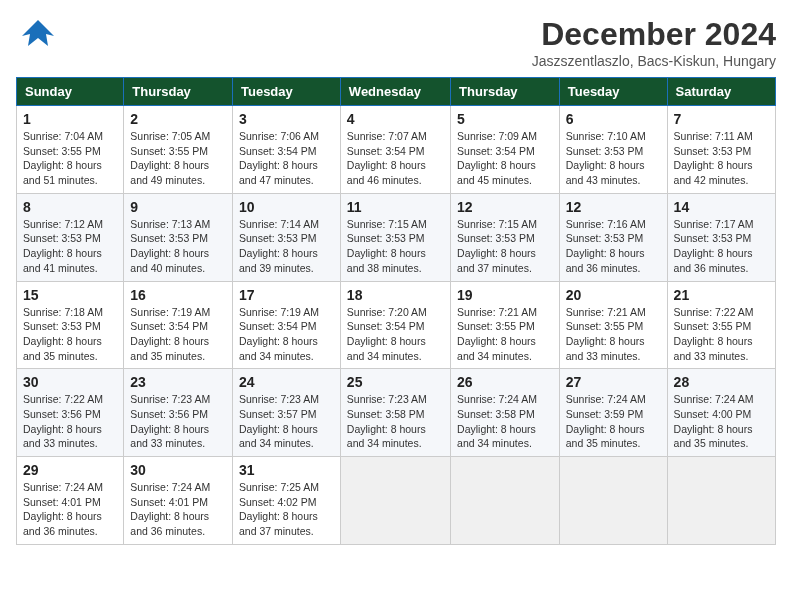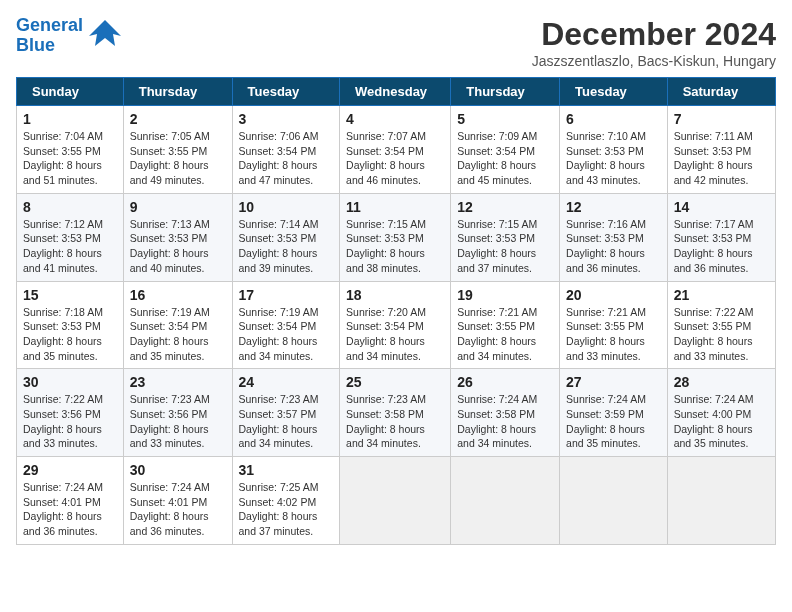--- a/index.html
+++ b/index.html
@@ -40,24 +40,24 @@
     .subtitle {
       font-size: 14px;
       color: #555;
     }
     table {
       width: 100%;
       border-collapse: collapse;
       font-size: 11px;
     }
     thead tr th {
-      background-color: #0c4a6e;
+      background-color: #14532d;
       color: #fff;
       text-align: left;
-      padding: 6px 15px;
+      padding: 6px 8px;
       font-size: 13px;
       font-weight: bold;
       border: 1px solid #1a6fba;
     }
     tbody tr td {
       border: 1px solid #ccc;
       vertical-align: top;
       padding: 5px 6px;
       width: 113px;
       min-height: 80px;
@@ -81,25 +81,20 @@
     }
     .empty-cell {
       background: #f0f0f0 !important;
     }
   </style>
 </head>
 <body>
 
 <div class="header">
   <div class="logo">
-    <div>
-      <div class="logo-text">
-        <span>General</span><br><span style="color:#1a6fba;">Blue</span>
-      </div>
-    </div>
     <div style="margin-left:4px;">
       <svg width="36" height="36" viewBox="0 0 36 36">
         <polygon points="18,4 34,20 26,18 28,30 18,22 8,30 10,18 2,20" fill="#1a6fba"></polygon>
       </svg>
     </div>
   </div>
   <div class="title-block">
     <div class="month-title">December 2024</div>
     <div class="subtitle">Jaszszentlaszlo, Bacs-Kiskun, Hungary</div>
   </div>

